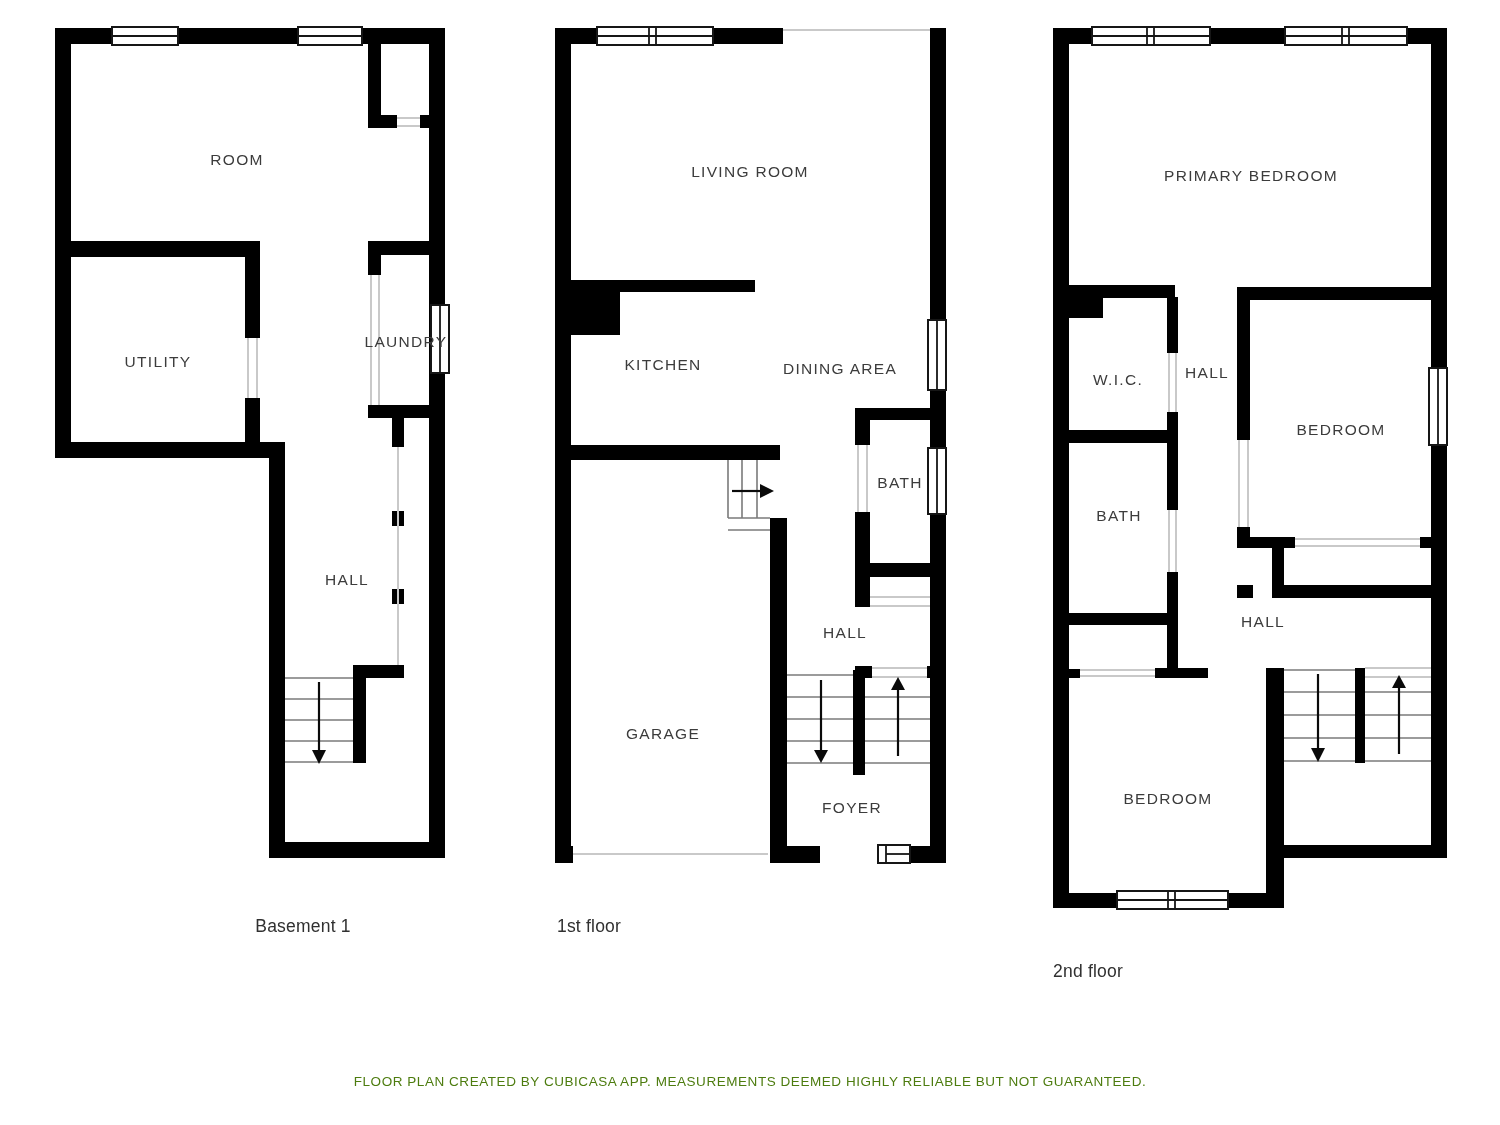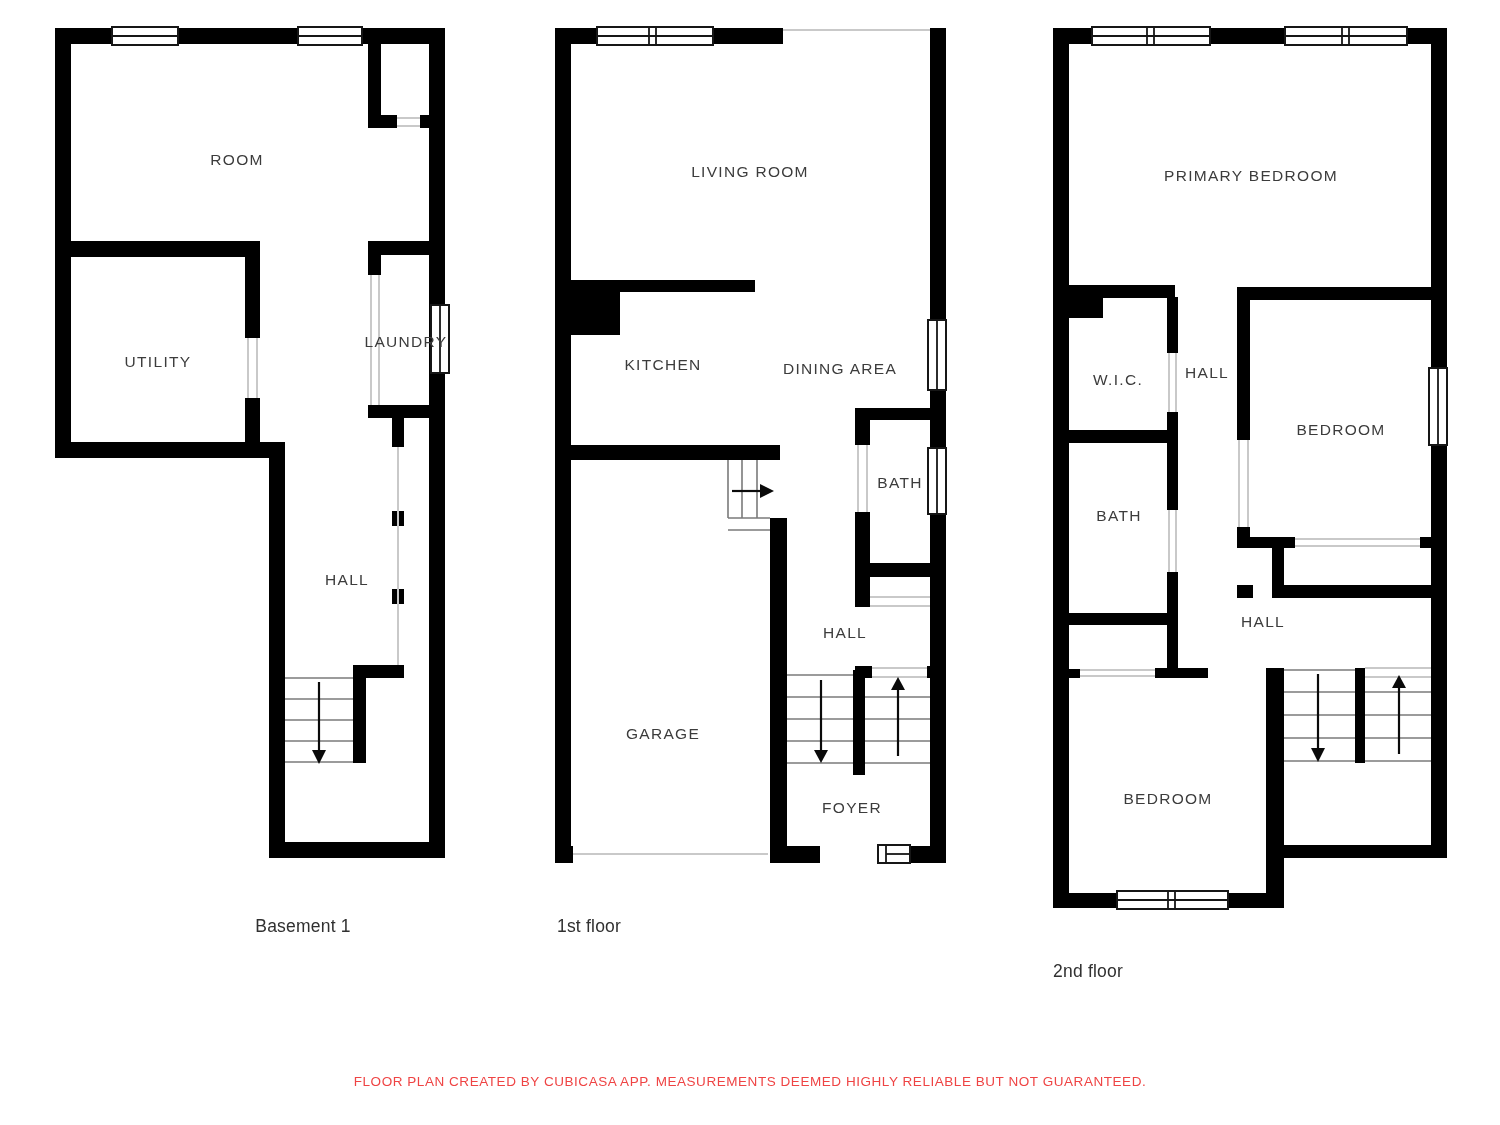--- a/index.html
+++ b/index.html
@@ -9,21 +9,21 @@
   rect.w{fill:#000000;}
   rect.win{fill:#ffffff;stroke:#161616;stroke-width:2;}
   line.wl{stroke:#161616;stroke-width:1.8;}
   line.o{stroke:#c9c9c9;stroke-width:2;}
   line.t{stroke:#7a7a7a;stroke-width:1.6;}
   line.a{stroke:#0a0a0a;stroke-width:2.2;}
   polygon.ah{fill:#0a0a0a;}
   text.room{font-size:15.5px;fill:#3c3c3c;letter-spacing:1.3px;text-anchor:middle;}
   text.flabel{font-size:17.5px;fill:#303030;letter-spacing:0.2px;text-anchor:middle;}
   .footer{position:absolute;left:0;top:1074px;width:100%;text-align:center;
-          color:#ef4444;font-size:13.5px;letter-spacing:0.55px;}
+          color:#4d7c0f;font-size:13.5px;letter-spacing:0.55px;}
 </style>
 </head>
 <body>
 
 <div class="canvas">
 <svg width="1500" height="1125" viewBox="0 0 1500 1125">
 
   <g>
     <rect class="w" x="55" y="28" width="390" height="16"></rect>
     <rect class="w" x="55" y="28" width="16" height="430"></rect>

